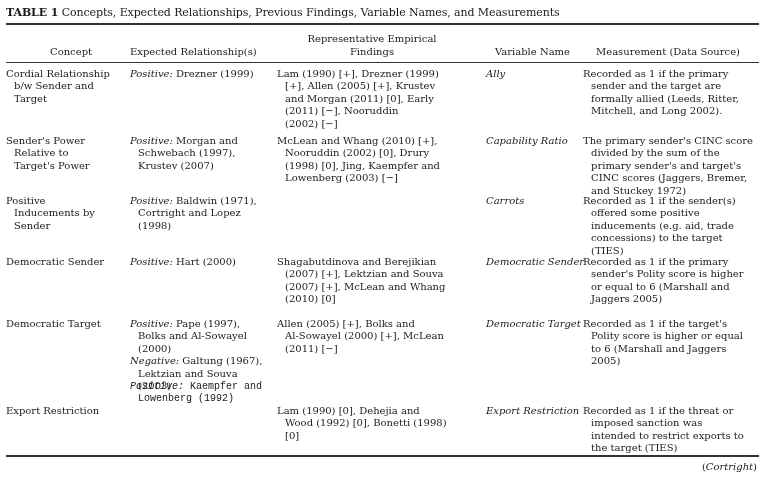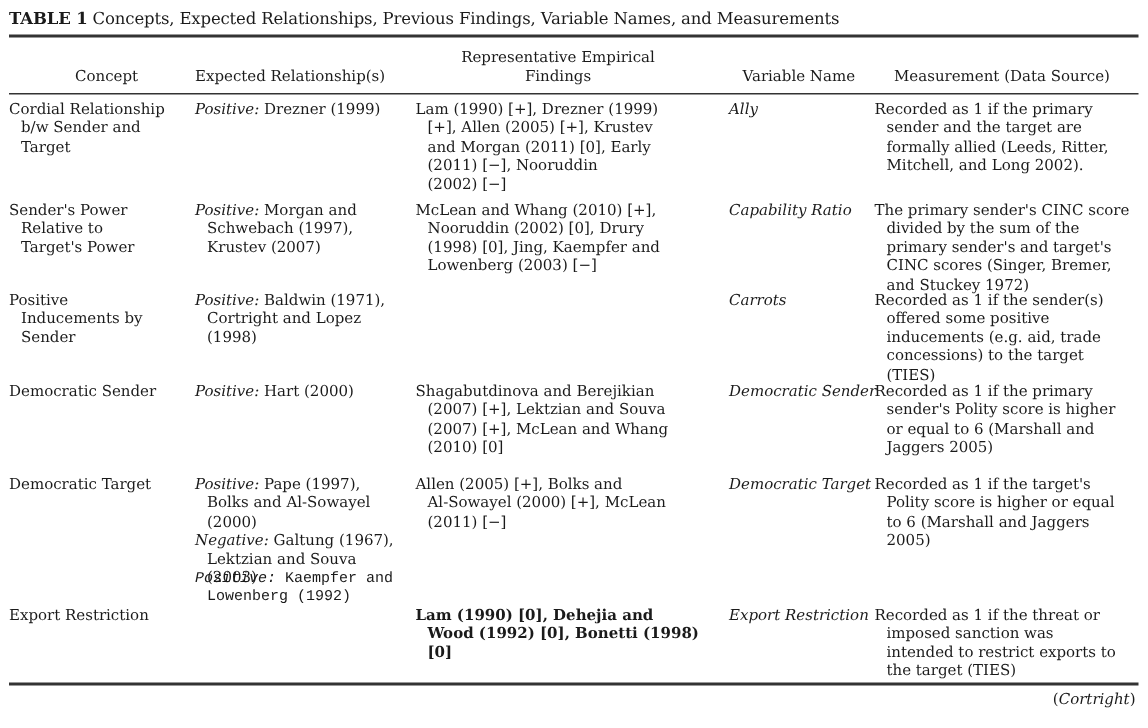--- a/index.html
+++ b/index.html
@@ -88,21 +88,21 @@
         <span class="ln">McLean and Whang (2010) [+],</span>
         <span class="ln ind">Nooruddin (2002) [0], Drury</span>
         <span class="ln ind">(1998) [0], Jing, Kaempfer and</span>
         <span class="ln ind">Lowenberg (2003) [−]</span>
       </div>
       <div class="cell it" style="left: 480px; top: 135px;">Capability Ratio</div>
       <div class="cell" style="left: 577px; top: 135px;">
         <span class="ln">The primary sender's CINC score</span>
         <span class="ln ind">divided by the sum of the</span>
         <span class="ln ind">primary sender's and target's</span>
-        <span class="ln ind">CINC scores (Singer, Bremer,</span>
+        <span class="ln ind">CINC scores (Jaggers, Bremer,</span>
         <span class="ln ind">and Stuckey 1972)</span>
       </div>
       <div class="cell" style="left: 0px; top: 195px;">
         <span class="ln">Positive</span>
         <span class="ln ind">Inducements by</span>
         <span class="ln ind">Sender</span>
       </div>
       <div class="cell" style="left: 124px; top: 195px;">
         <span class="ln"><span class="it">Positive:</span><span> Baldwin (1971),</span></span>
         <span class="ln ind">Cortright and Lopez</span>
@@ -159,21 +159,21 @@
         <span class="ln ind">to 6 (Marshall and Jaggers</span>
         <span class="ln ind">2005)</span>
       </div>
       <div class="cell" style="left: 0px; top: 405px;">
         <span class="ln">Export Restriction</span>
       </div>
       <div class="cell" style="left: 124px; top: 381px; font-family: Liberation Mono, monospace;">
         <span class="ln"><span class="it">Positive:</span><span> Kaempfer and</span></span>
         <span class="ln ind">Lowenberg (1992)</span>
       </div>
-      <div class="cell" style="left: 271px; top: 405px; font-weight: bold;">
+      <div class="cell" style="left: 271px; top: 405px;">
         <span class="ln">Lam (1990) [0], Dehejia and</span>
         <span class="ln ind">Wood (1992) [0], Bonetti (1998)</span>
         <span class="ln ind">[0]</span>
       </div>
       <div class="cell it" style="left: 480px; top: 405px;">Export Restriction</div>
       <div class="cell" style="left: 577px; top: 405px;">
         <span class="ln">Recorded as 1 if the threat or</span>
         <span class="ln ind">imposed sanction was</span>
         <span class="ln ind">intended to restrict exports to</span>
         <span class="ln ind">the target (TIES)</span>

